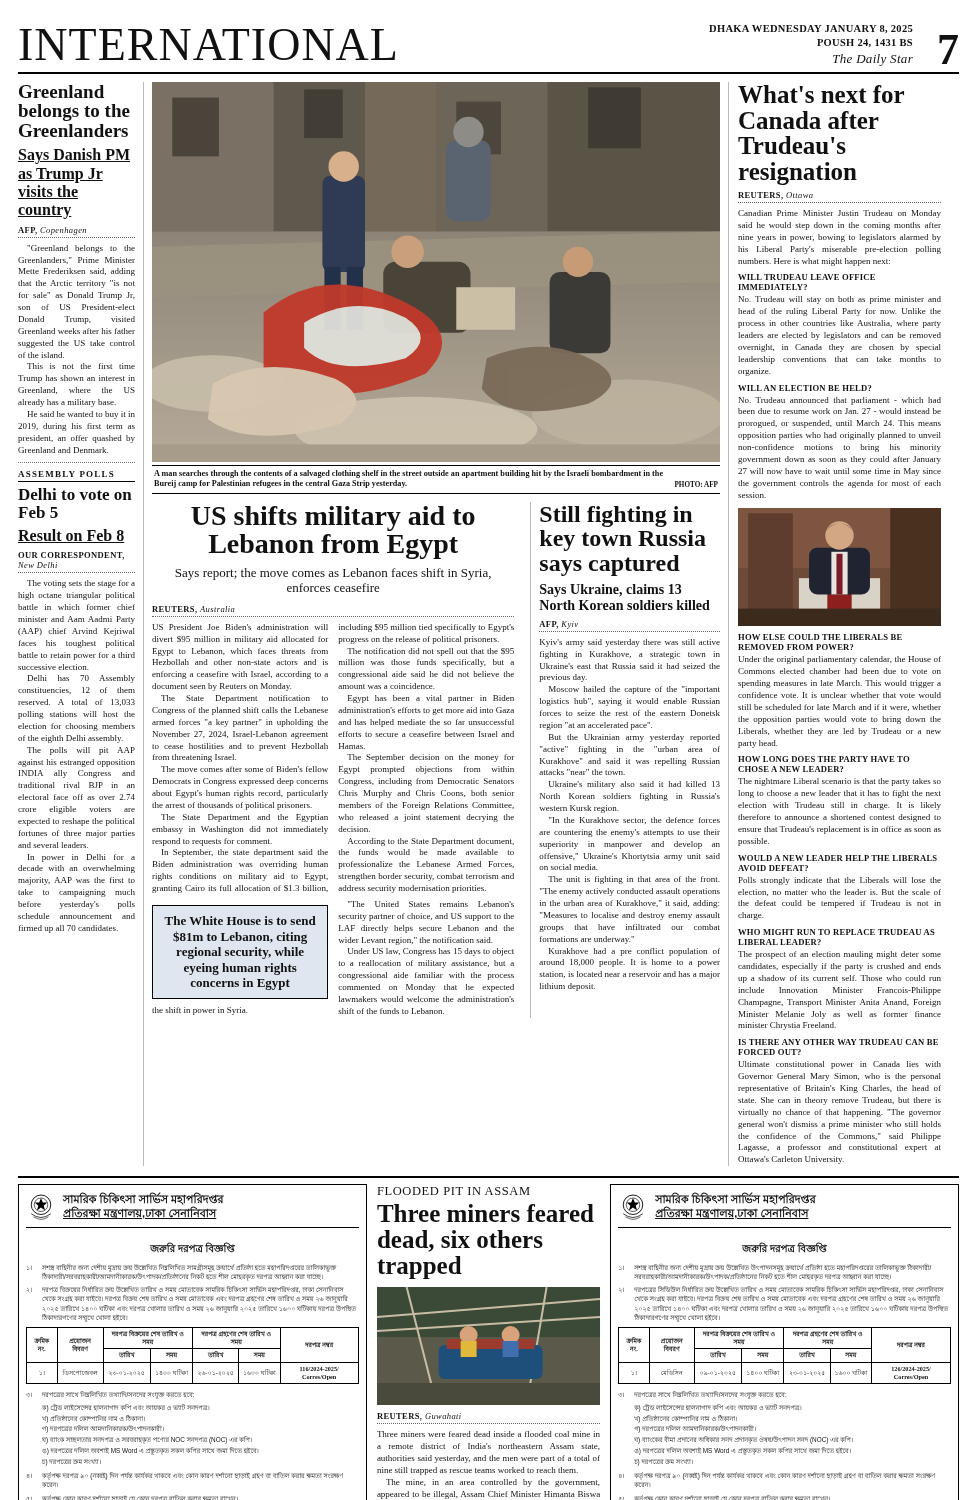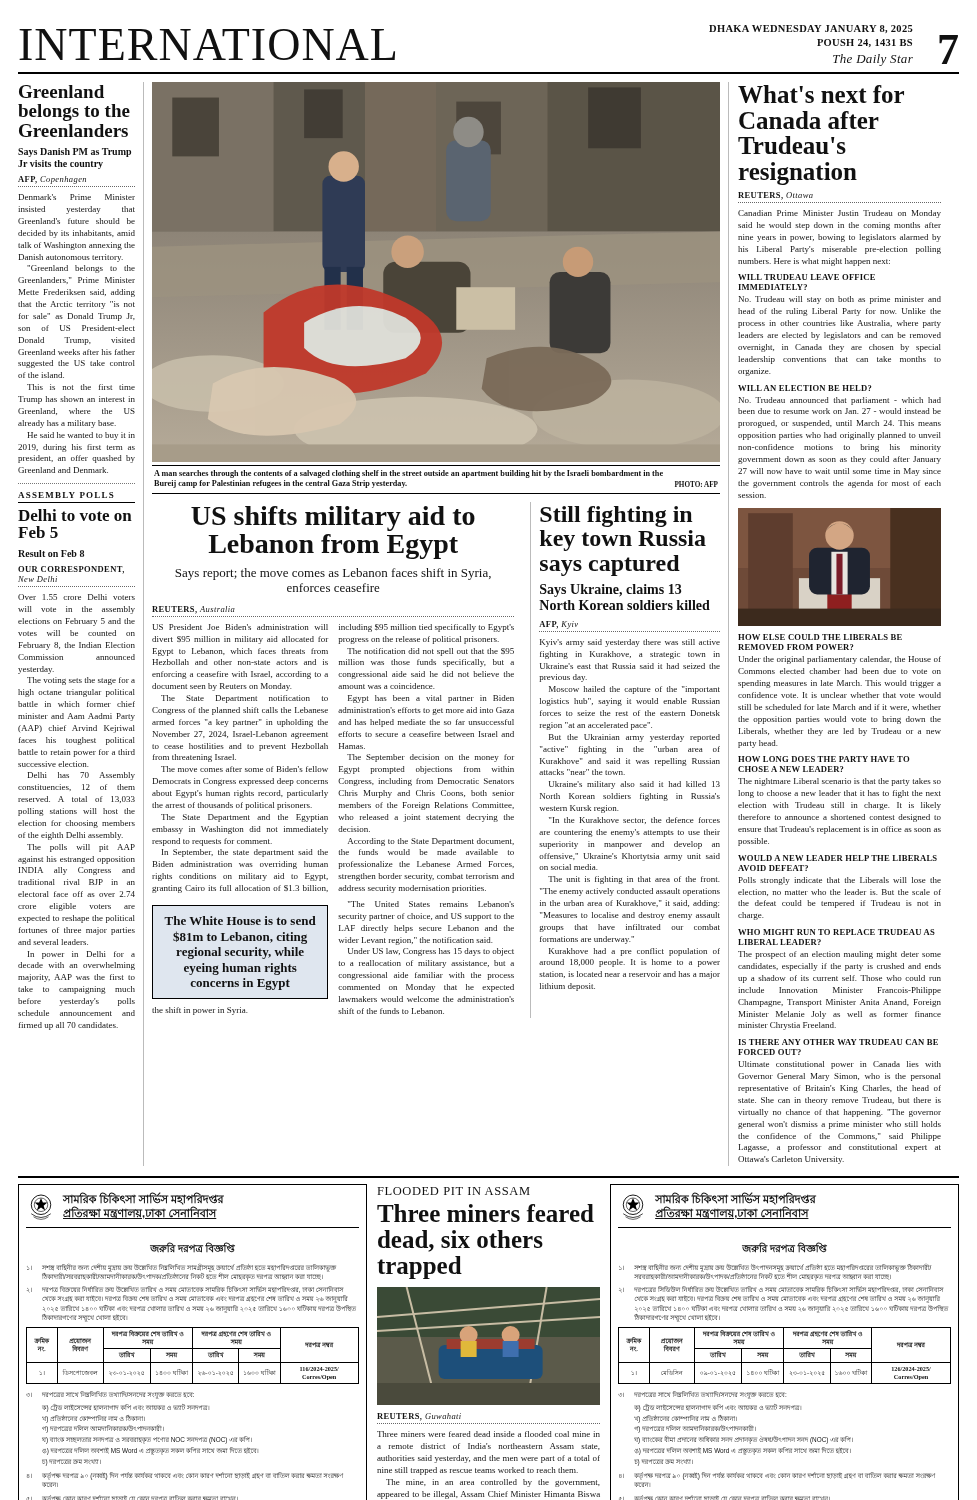--- a/index.html
+++ b/index.html
@@ -27,21 +27,21 @@
   .kicker{font-size:9px;letter-spacing:1.2px;font-weight:bold;border-bottom:1px solid #000;padding-bottom:2px;margin-bottom:4px;}
   .subhead{font-weight:bold;font-size:12.5px;line-height:1.15;margin:4px 0 5px;}
   .byline{font-size:8.5px;font-weight:bold;letter-spacing:.4px;border-bottom:1px dotted #666;padding-bottom:2px;margin-bottom:5px;}
   .byline em{font-style:italic;font-weight:normal;}
   p.body{font-size:9px;line-height:1.32;text-align:justify;margin:0;text-indent:9px;}
   p.body.first{text-indent:0;}
   .dotline{border-bottom:1px dotted #777;margin:6px 0;}
 
   
   .c1 h1{font-size:19px;}
-  .c1 .subhead{font-size:10px;}
+  .c1 .subhead{font-size:16px;text-decoration:underline;}
 
   
   .photo-wrap{position:relative;}
   .photo{width:100%;height:380px;display:block;position:relative;overflow:hidden;background:#6e6255;}
   .cap{font-size:8.2px;font-weight:bold;line-height:1.25;border-top:1px solid #000;border-bottom:1px solid #000;padding:3px 2px;margin-top:3px;display:flex;justify-content:space-between;gap:6px;}
   .cap .credit{font-weight:bold;white-space:nowrap;font-size:7.2px;align-self:flex-end;}
 
   .mid-split{display:flex;margin-top:8px;}
   .mid-left{width:390px;padding-right:16px;box-sizing:border-box;border-right:1px solid #bbb;}
   .mid-right{width:194px;padding-left:8px;box-sizing:border-box;}
@@ -97,35 +97,33 @@
 
   <div class="cols">
 
     <div class="col c1">
       <h1 class="head">Greenland belongs to the Greenlanders</h1>
       <div class="subhead">Says Danish PM as Trump Jr visits the country</div>
       <div class="byline">
         <span>AFP,</span>
         <em>Copenhagen</em>
       </div>
-      <p class="body first">Denmark's Prime Minister insisted yesterday that Greenland's future should be decided by its inhabitants, amid talk of Washington annexing the Danish autonomous territory.</p>
       <p class="body">"Greenland belongs to the Greenlanders," Prime Minister Mette Frederiksen said, adding that the Arctic territory "is not for sale" as Donald Trump Jr, son of US President-elect Donald Trump, visited Greenland weeks after his father suggested the US take control of the island.</p>
       <p class="body">This is not the first time Trump has shown an interest in Greenland, where the US already has a military base.</p>
       <p class="body">He said he wanted to buy it in 2019, during his first term as president, an offer quashed by Greenland and Denmark.</p>
 
       <div class="dotline"></div>
 
       <div class="kicker">ASSEMBLY POLLS</div>
       <h1 class="head" style="font-size:17px">Delhi to vote on Feb 5</h1>
       <div class="subhead">Result on Feb 8</div>
       <div class="byline">
         <span>OUR CORRESPONDENT,</span>
         <em>New Delhi</em>
       </div>
-      <p class="body first">Over 1.55 crore Delhi voters will vote in the assembly elections on February 5 and the votes will be counted on February 8, the Indian Election Commission announced yesterday.</p>
       <p class="body">The voting sets the stage for a high octane triangular political battle in which former chief minister and Aam Aadmi Party (AAP) chief Arvind Kejriwal faces his toughest political battle to retain power for a third successive election.</p>
       <p class="body">Delhi has 70 Assembly constituencies, 12 of them reserved. A total of 13,033 polling stations will host the election for choosing members of the eighth Delhi assembly.</p>
       <p class="body">The polls will pit AAP against his estranged opposition INDIA ally Congress and traditional rival BJP in an electoral face off as over 2.74 crore eligible voters are expected to reshape the political fortunes of three major parties and several leaders.</p>
       <p class="body">In power in Delhi for a decade with an overwhelming majority, AAP was the first to take to campaigning much before yesterday's polls schedule announcement and firmed up all 70 candidates.</p>
     </div>
 
     <div class="col c-mid">
 
       <div class="photo-wrap">
         <div class="photo">

